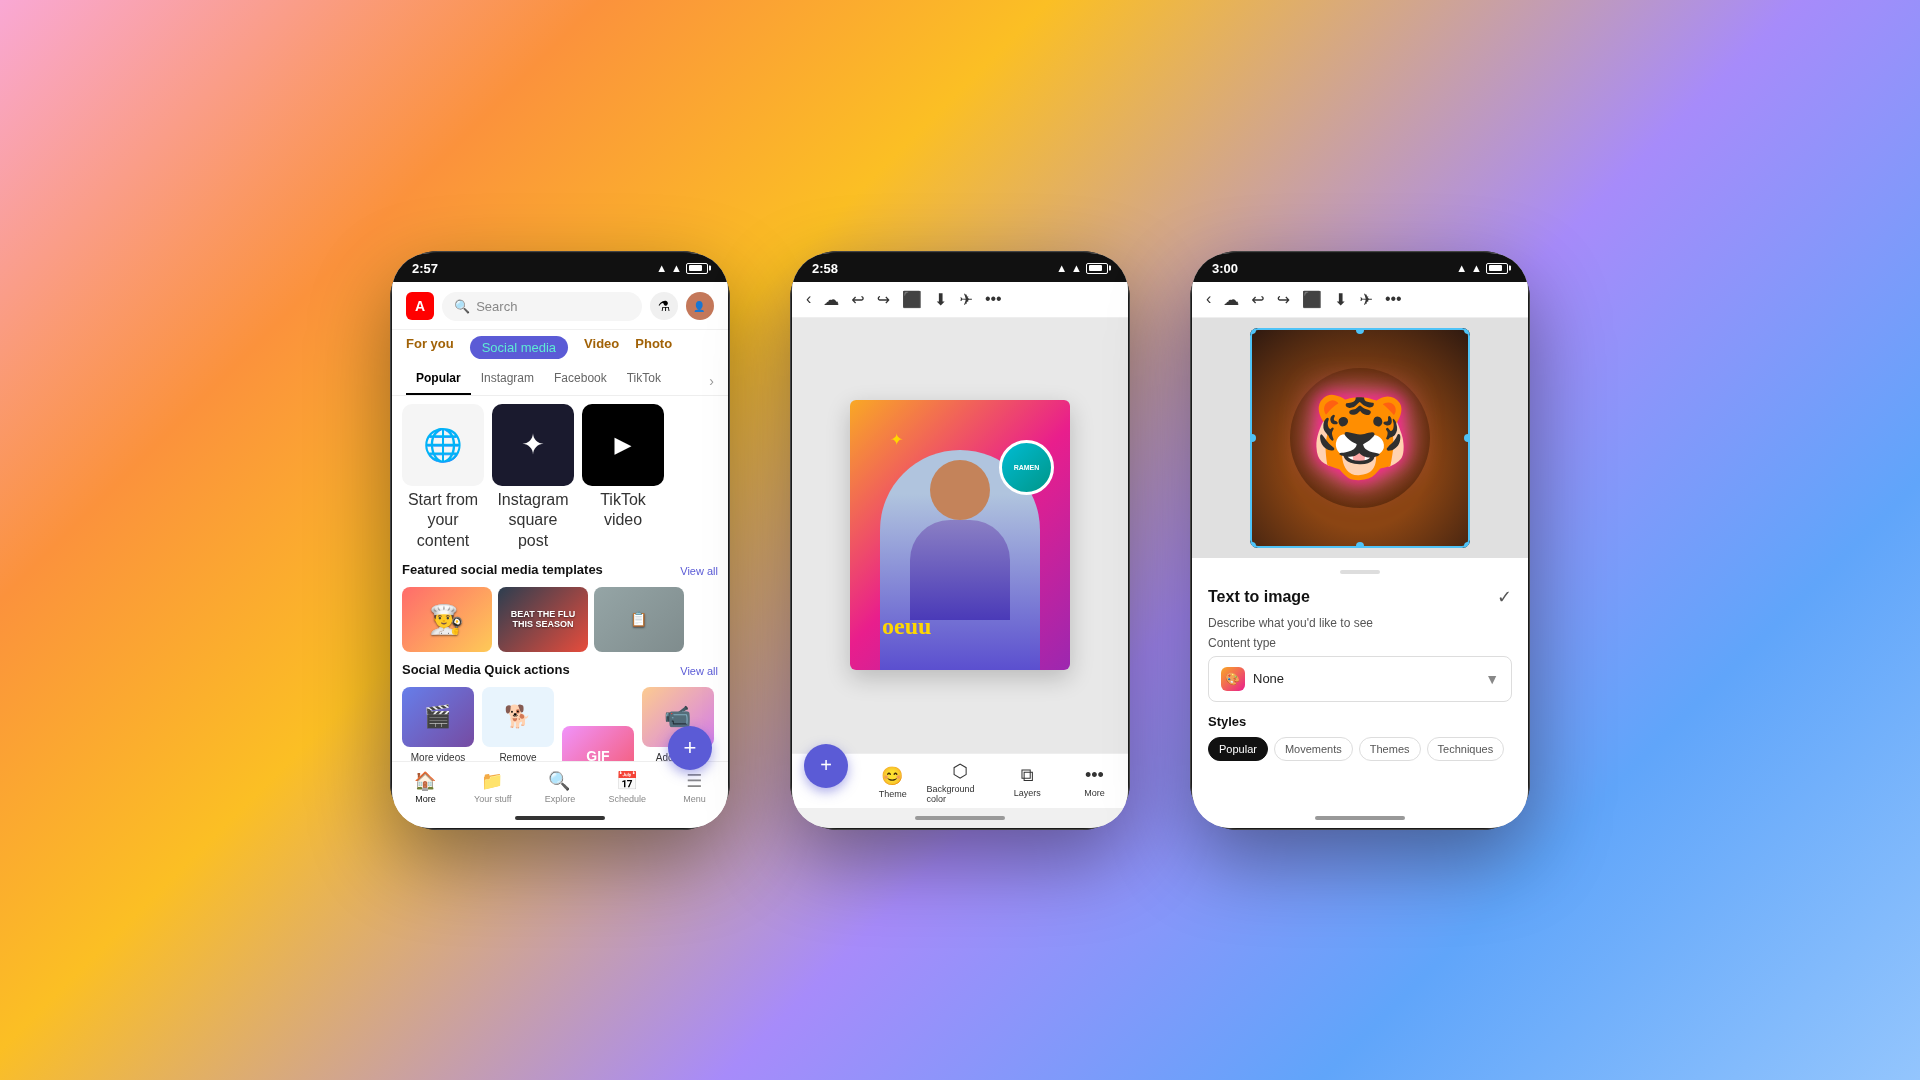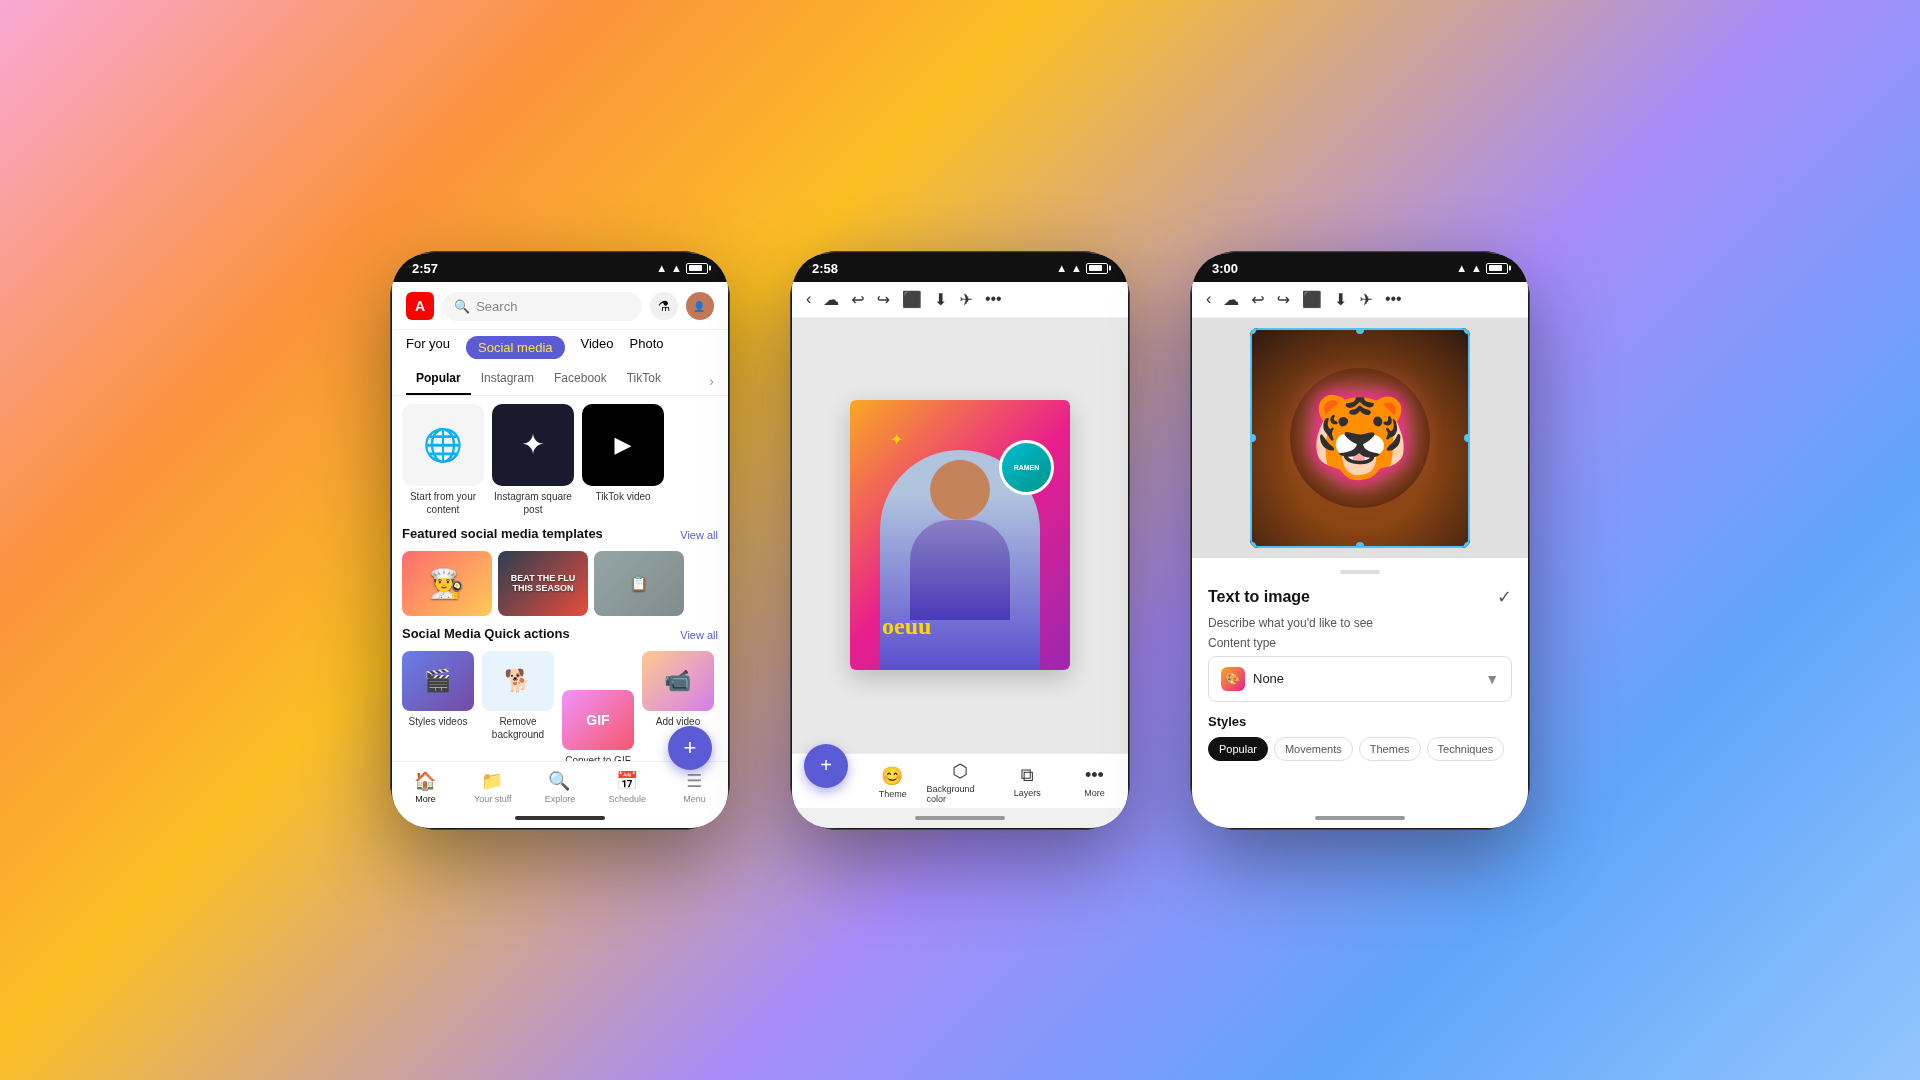--- a/index.html
+++ b/index.html
@@ -143,25 +143,25 @@
       flex-shrink: 0;
     }
     .tab-item {
       font-size: 13px;
       font-weight: 500;
       color: #555;
       padding-bottom: 6px;
     }
     .tab-item.active {
       background: #5b5bd6;
-      color: #fde047;
+      color: #5eead4;
       border-radius: 20px;
       padding: 4px 12px;
     }
-    .tab-item.plain { color: #000000; }
+    .tab-item.plain { color: #a16207; font-weight: bold; }
 
     .section-tabs {
       display: flex;
       gap: 0;
       padding: 8px 14px 0;
       border-bottom: 1px solid #eee;
       flex-shrink: 0;
     }
     .section-tab {
       font-size: 12px;
@@ -216,21 +216,21 @@
       overflow: hidden;
       position: relative;
     }
     .template-thumb.dark {
       background: #1a1a2e;
     }
     .template-thumb.tiktok-bg {
       background: #000;
     }
     .template-label {
-      font-size: 10px;
+      font-size: 16px;
       color: #333;
       text-align: center;
       line-height: 1.3;
     }
 
     .section-header {
       display: flex;
       align-items: flex-end;
       justify-content: space-between;
       flex-shrink: 0;
@@ -763,21 +763,21 @@
 
       <div class="section-header">
         <span class="section-title">Social Media Quick actions</span>
         <span class="view-all">View all</span>
       </div>
       <div class="quick-actions-grid">
         <div class="qa-card">
           <div class="qa-thumb video-bg">
             <span style="font-size:22px;">🎬</span>
           </div>
-          <span class="qa-label">Styles videos</span>
+          <span class="qa-label">More videos</span>
         </div>
         <div class="qa-card">
           <div class="qa-thumb dog-bg">
             <span style="font-size:22px;">🐕</span>
           </div>
           <span class="qa-label">Remove background</span>
         </div>
         <div class="qa-card">
           <div class="qa-thumb gif-bg">
             <span style="font-size:14px;color:#fff;font-weight:900;">GIF</span>

